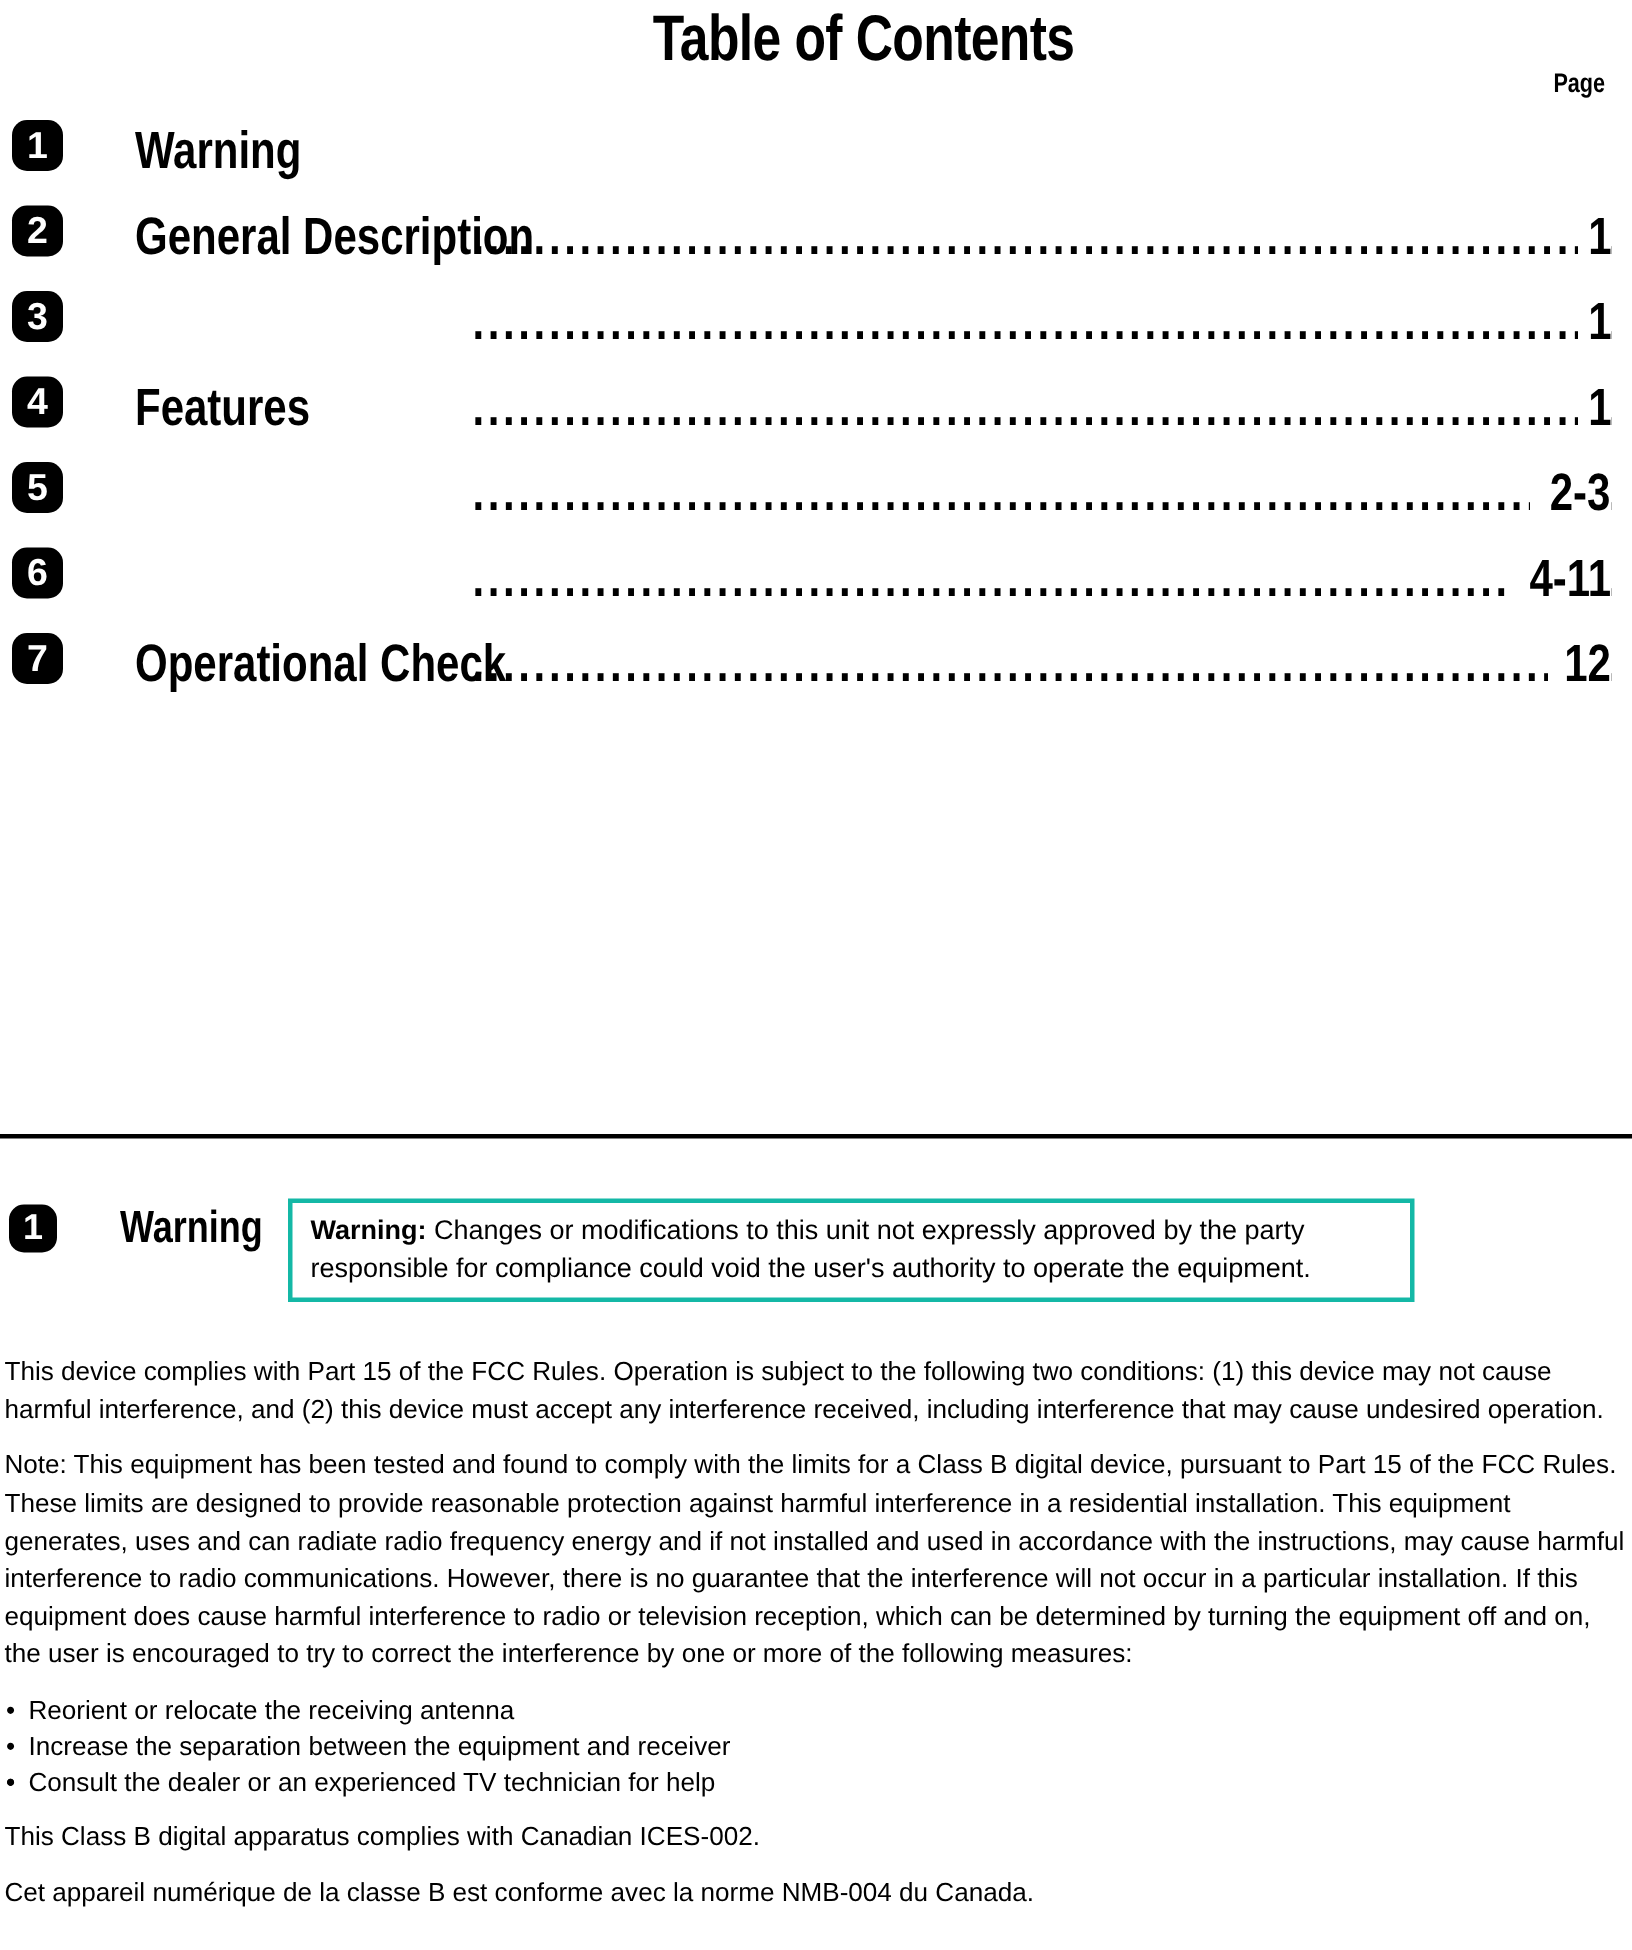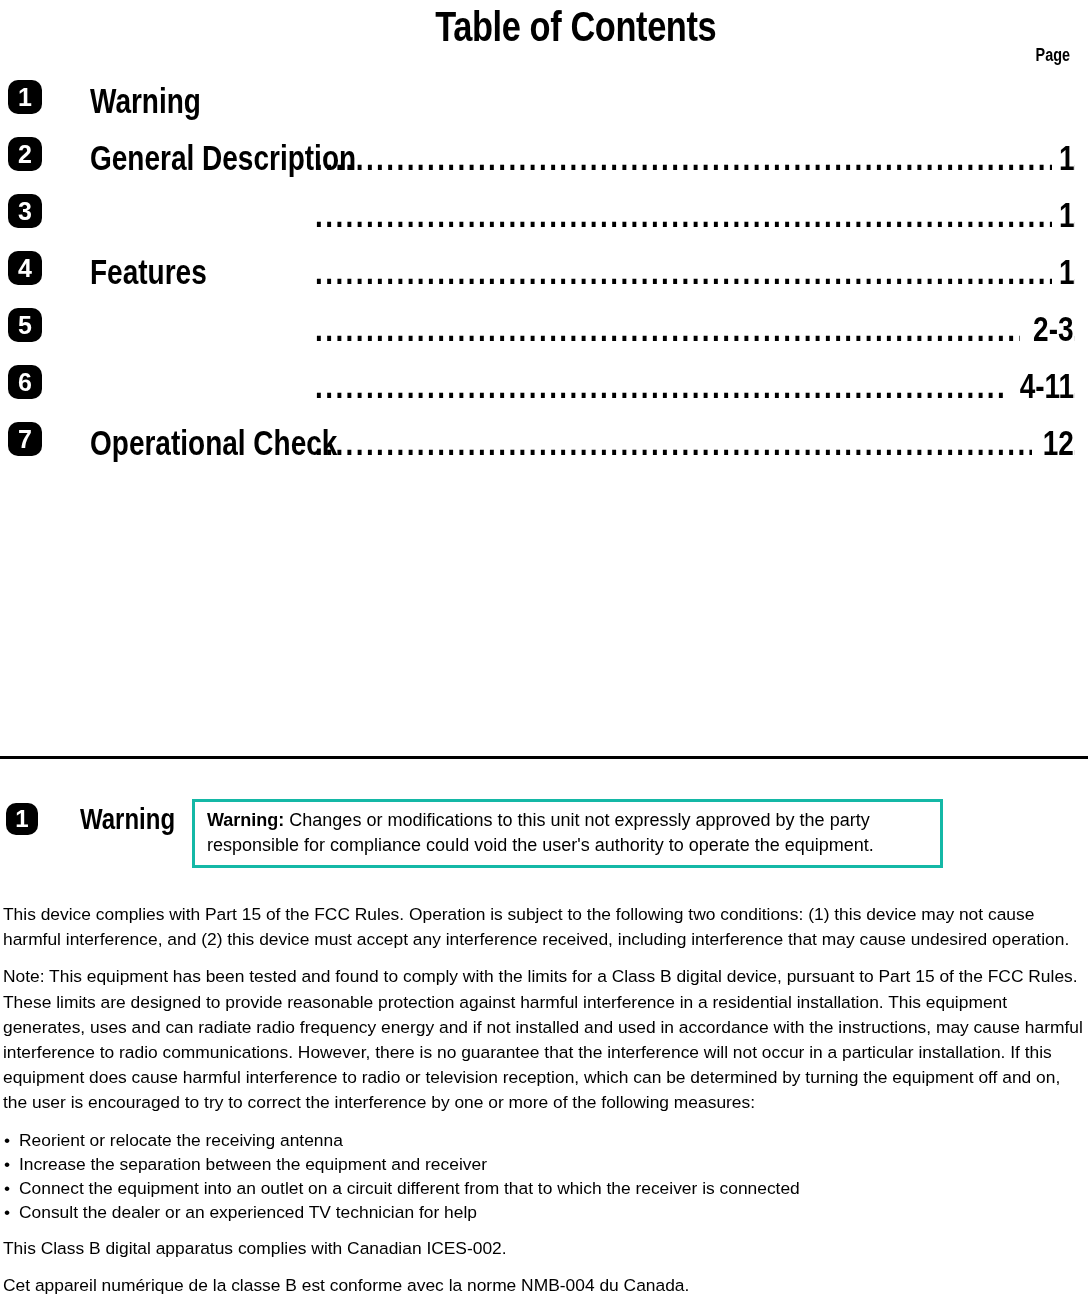--- a/index.html
+++ b/index.html
@@ -280,18 +280,18 @@
 <div class="warn-box">
   <b>Warning:</b><span> Changes or modifications to this unit not expressly approved by the party responsible for compliance could void the user's authority to operate the equipment.</span>
 </div>
 
 <div class="body-copy">
   <p>This device complies with Part 15 of the FCC Rules. Operation is subject to the following two conditions: (1) this device may not cause harmful interference, and (2) this device must accept any interference received, including interference that may cause undesired operation.</p>
   <p>Note: This equipment has been tested and found to comply with the limits for a Class B digital device, pursuant to Part 15 of the FCC Rules. These limits are designed to provide reasonable protection against harmful interference in a residential installation. This equipment generates, uses and can radiate radio frequency energy and if not installed and used in accordance with the instructions, may cause harmful interference to radio communications. However, there is no guarantee that the interference will not occur in a particular installation. If this equipment does cause harmful interference to radio or television reception, which can be determined by turning the equipment off and on, the user is encouraged to try to correct the interference by one or more of the following measures:</p>
   <ul class="bullets" id="bullet-list">
       <li><span class="bdot">•</span><span>Reorient or relocate the receiving antenna</span></li>
       <li><span class="bdot">•</span><span>Increase the separation between the equipment and receiver</span></li>
-      <li><span class="bdot">•</span><span>Connect the equipment into an outlet on a circuit different from that to which the receiver is connected</span></li>
+      <li><span class="bdot">•</span></li>
       <li><span class="bdot">•</span><span>Consult the dealer or an experienced TV technician for help</span></li>
     </ul>
   <p>This Class B digital apparatus complies with Canadian ICES-002.</p>
   <p>Cet appareil numérique de la classe B est conforme avec la norme NMB-004 du Canada.</p>
 </div>
 
 </body></html>

